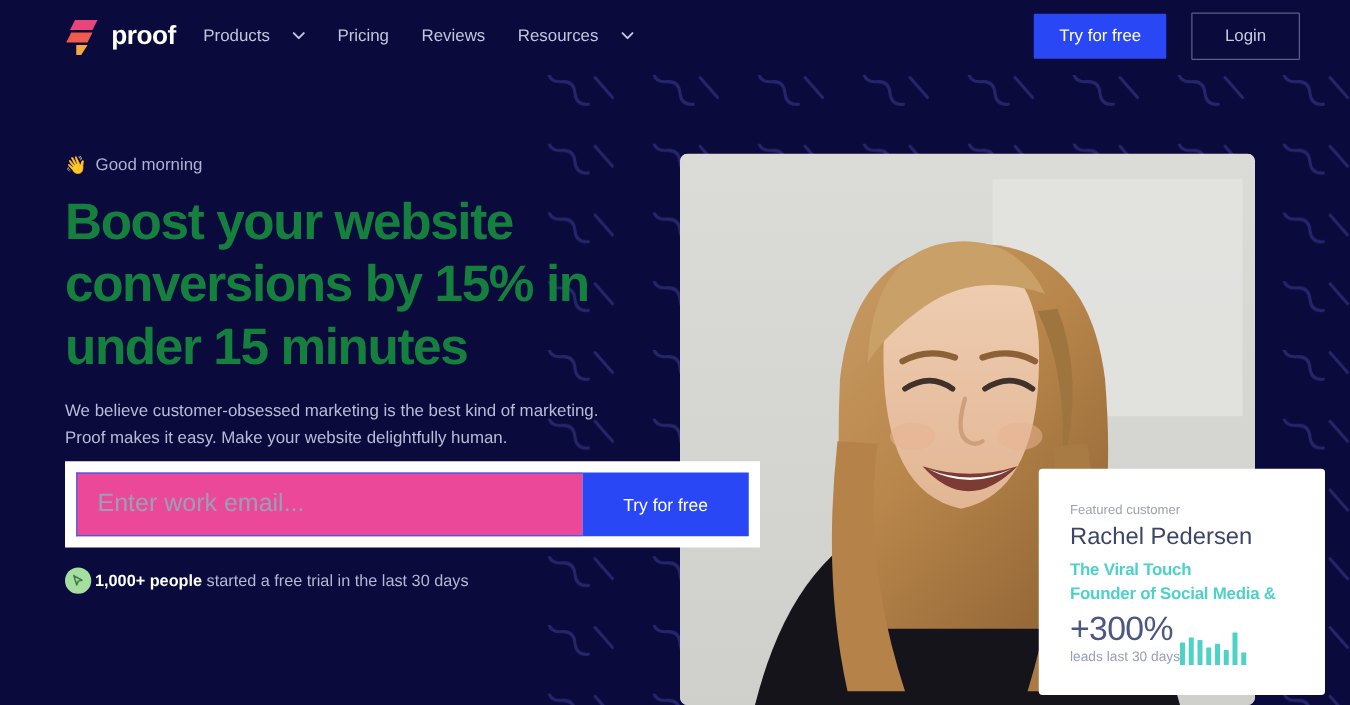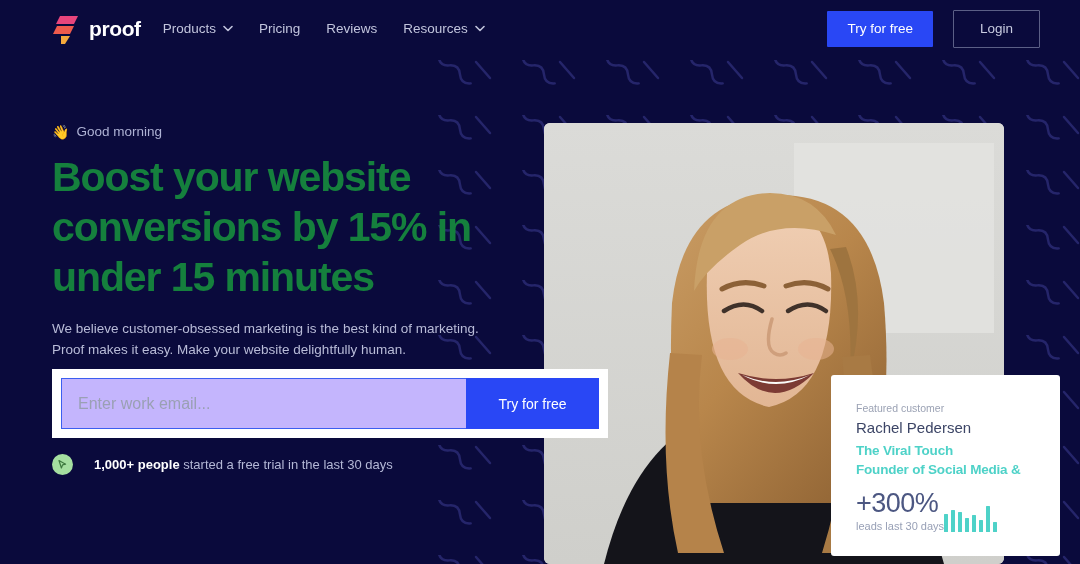--- a/index.html
+++ b/index.html
@@ -34,21 +34,21 @@
     z-index: 20;
   }
   .brand { display: flex; align-items: center; gap: 9px; }
   .logo-mark { width: 28px; height: 30px; display: block; }
   .brand-name {
     color: #ffffff; font-size: 21px; font-weight: 700;
     letter-spacing: -0.4px;
   }
   .nav { display: flex; align-items: center; gap: 26px; margin-left: 22px; }
   .nav-item {
-    display: flex; align-items: center; gap: 7px;
+    display: flex; align-items: center; gap: 18px;
     color: #c2c5dd; font-size: 13.5px; font-weight: 400;
     cursor: pointer; white-space: nowrap;
   }
   .chev { display: block; }
   .header-actions {
     margin-left: auto; display: flex; align-items: center; gap: 20px;
   }
   .btn-primary-sm {
     background: #2947f5; color: #ffffff;
     font-size: 13.5px; font-weight: 500;
@@ -96,40 +96,40 @@
     width: 556px; height: 69px;
     background: #ffffff;
     padding: 9px;
     display: flex; align-items: stretch;
     z-index: 12;
   }
   .email-input {
     flex: 1;
     border: 1px solid #3c5ef0;
     border-right: none;
-    background: #c4b5fd;
+    background: #ec4899;
     font-family: "Liberation Sans", sans-serif;
-    font-size: 16px; color: #2a2f4a;
+    font-size: 20px; color: #2a2f4a;
     padding: 0 16px;
     outline: none;
   }
   .email-input::placeholder { color: #9aa0b4; }
   .btn-form {
     background: #2947f5; color: #ffffff;
     border: none; cursor: pointer;
     font-family: "Liberation Sans", sans-serif;
     font-size: 14px; font-weight: 400;
     width: 133px;
     display: flex; align-items: center; justify-content: center;
   }
 
   
   .social-proof {
     position: absolute; left: 52px; top: 454px;
-    display: flex; align-items: center; gap: 21px;
+    display: flex; align-items: center; gap: 3px;
     z-index: 12;
   }
   .sp-badge {
     width: 21px; height: 21px; border-radius: 50%;
     background: #a5dfa0;
     display: flex; align-items: center; justify-content: center;
     flex: none;
   }
   .sp-text { font-size: 13px; color: #b4b8d6; }
   .sp-text b { color: #ffffff; font-weight: 700; }
@@ -153,21 +153,21 @@
     background: #ffffff;
     border-radius: 3px;
     z-index: 15;
     padding: 27px 10px 0 25px;
   }
   .feat-label {
     color: #9ba2b4; font-size: 10.5px; font-weight: 400;
     margin-bottom: 5px;
   }
   .feat-name {
-    color: #3c4566; font-size: 15px; font-weight: 400;
+    color: #3c4566; font-size: 19px; font-weight: 400;
     margin-bottom: 5px;
   }
   .feat-role {
     color: #4ed2c8; font-size: 13.5px; font-weight: 700;
     line-height: 19px; letter-spacing: -0.2px;
   }
   .feat-bottom {
     position: absolute; left: 25px; bottom: 24px;
     right: 20px;
     display: flex; align-items: flex-end; 

